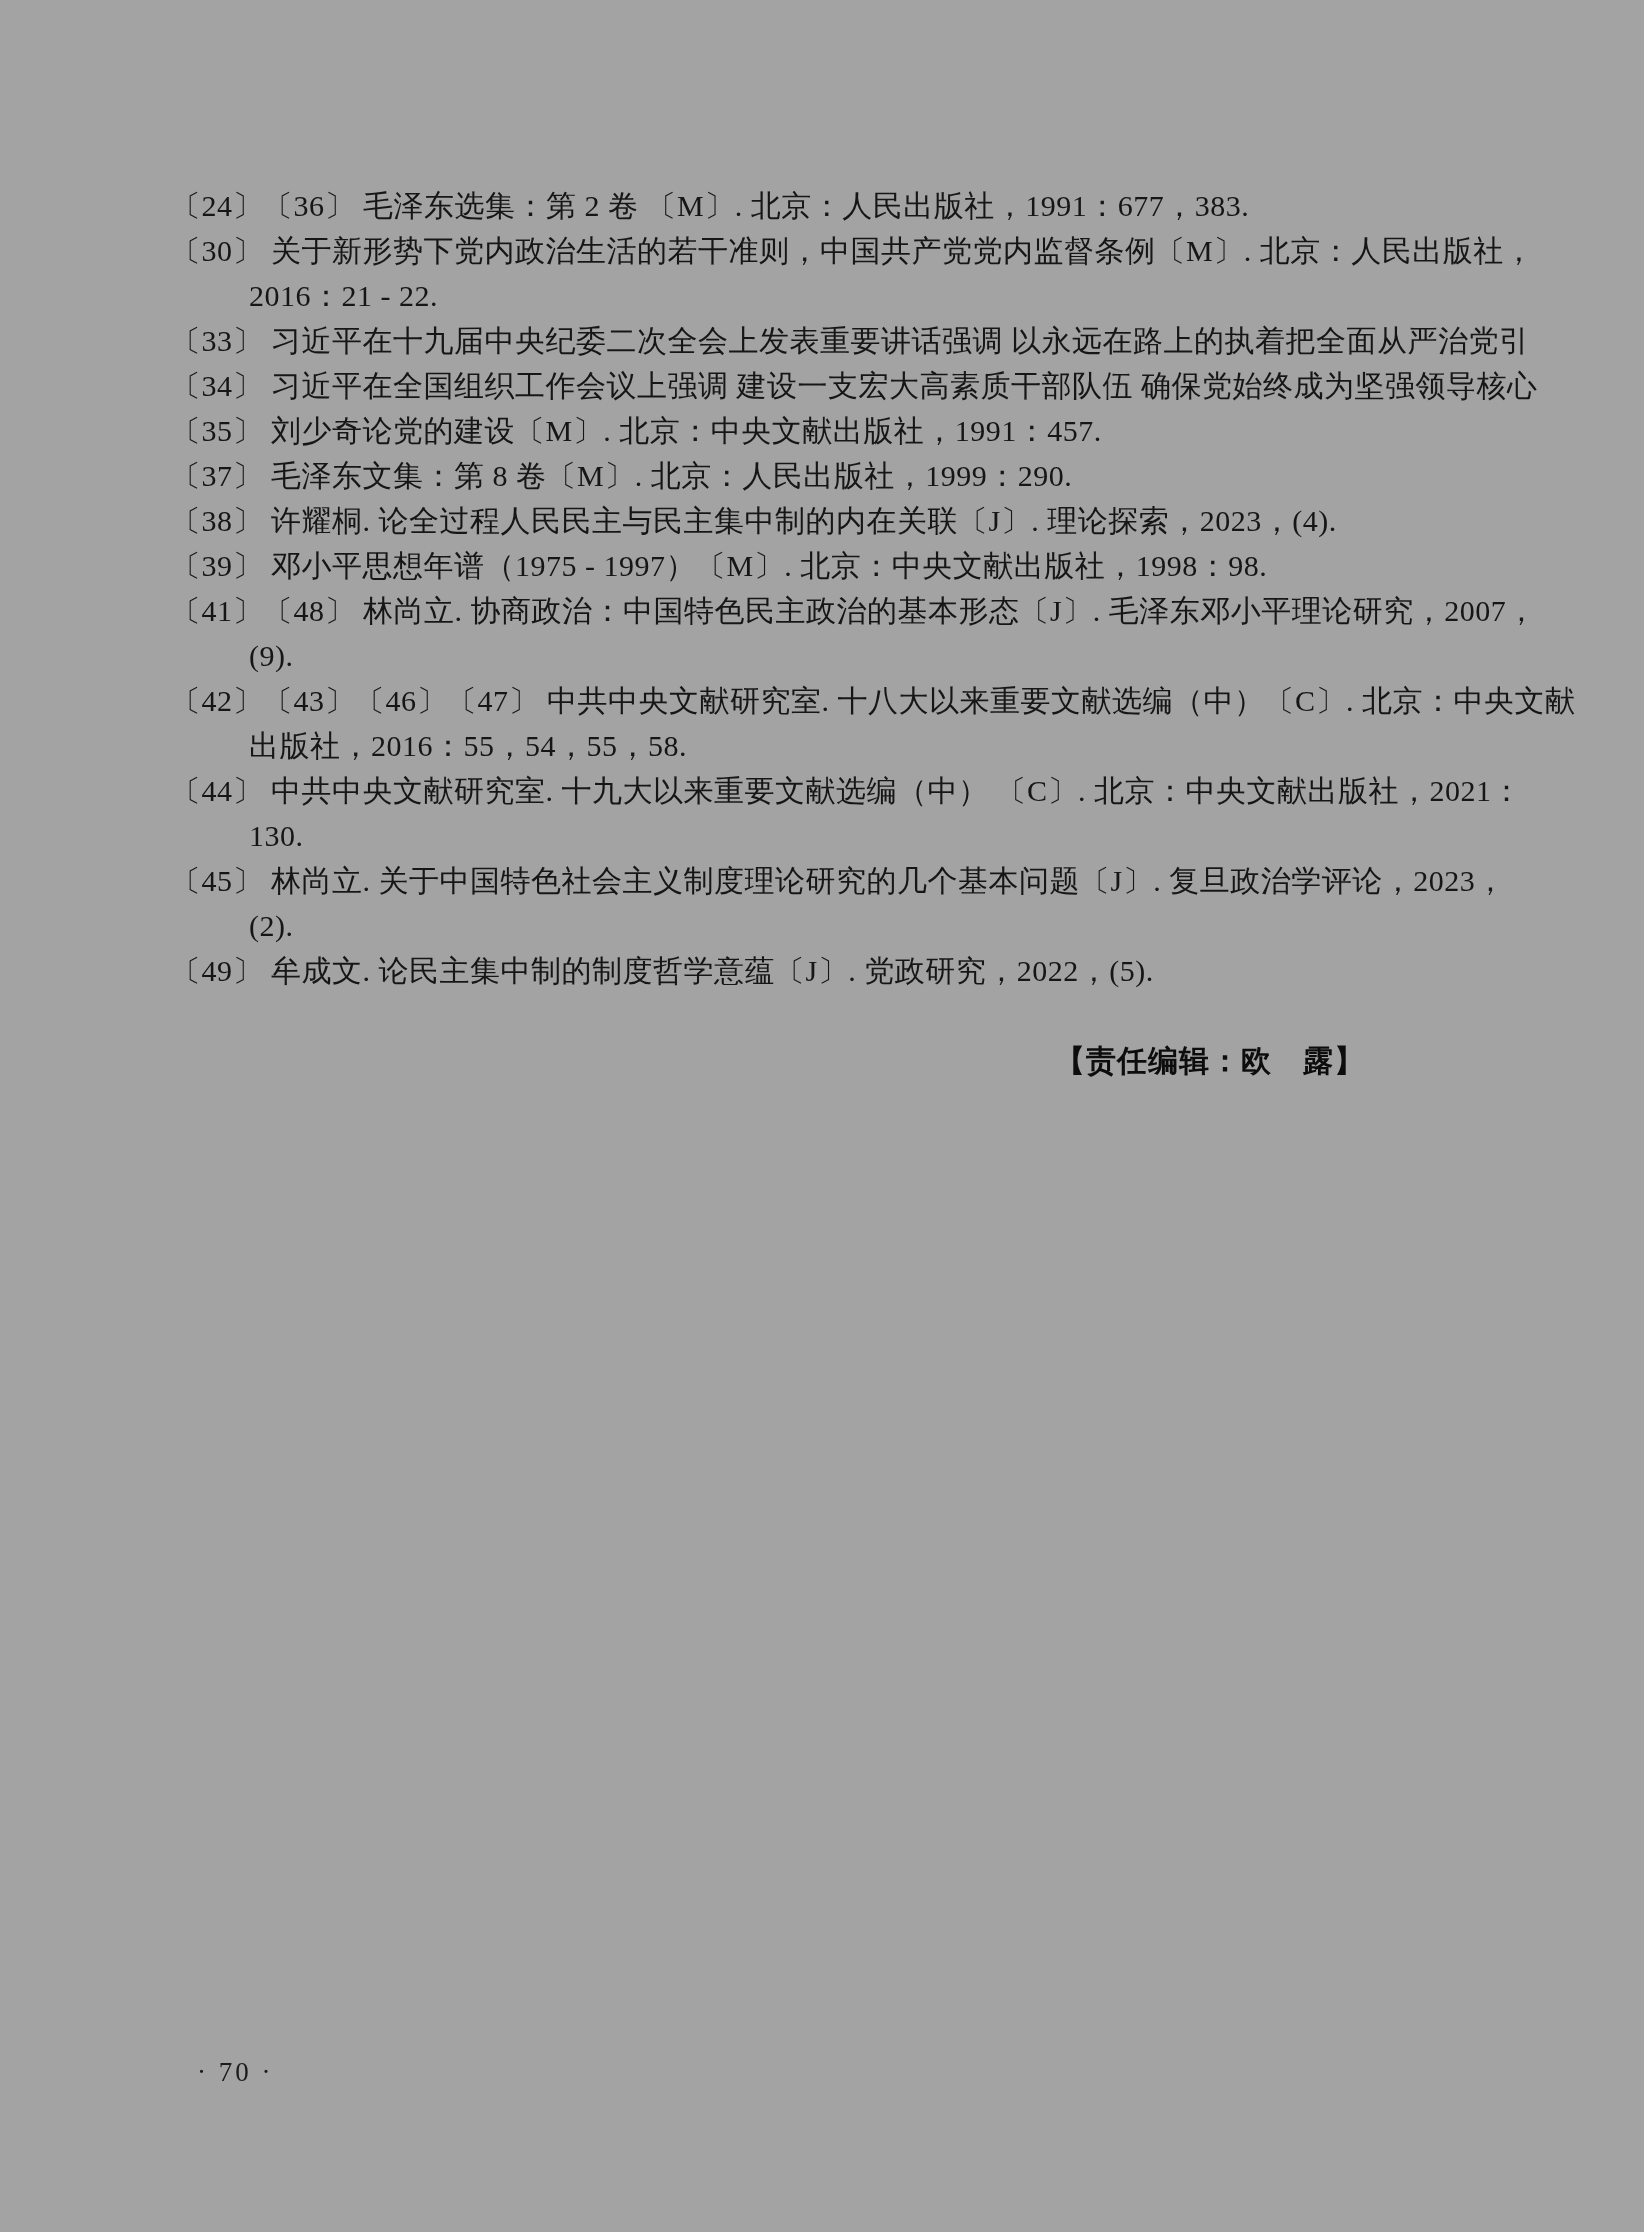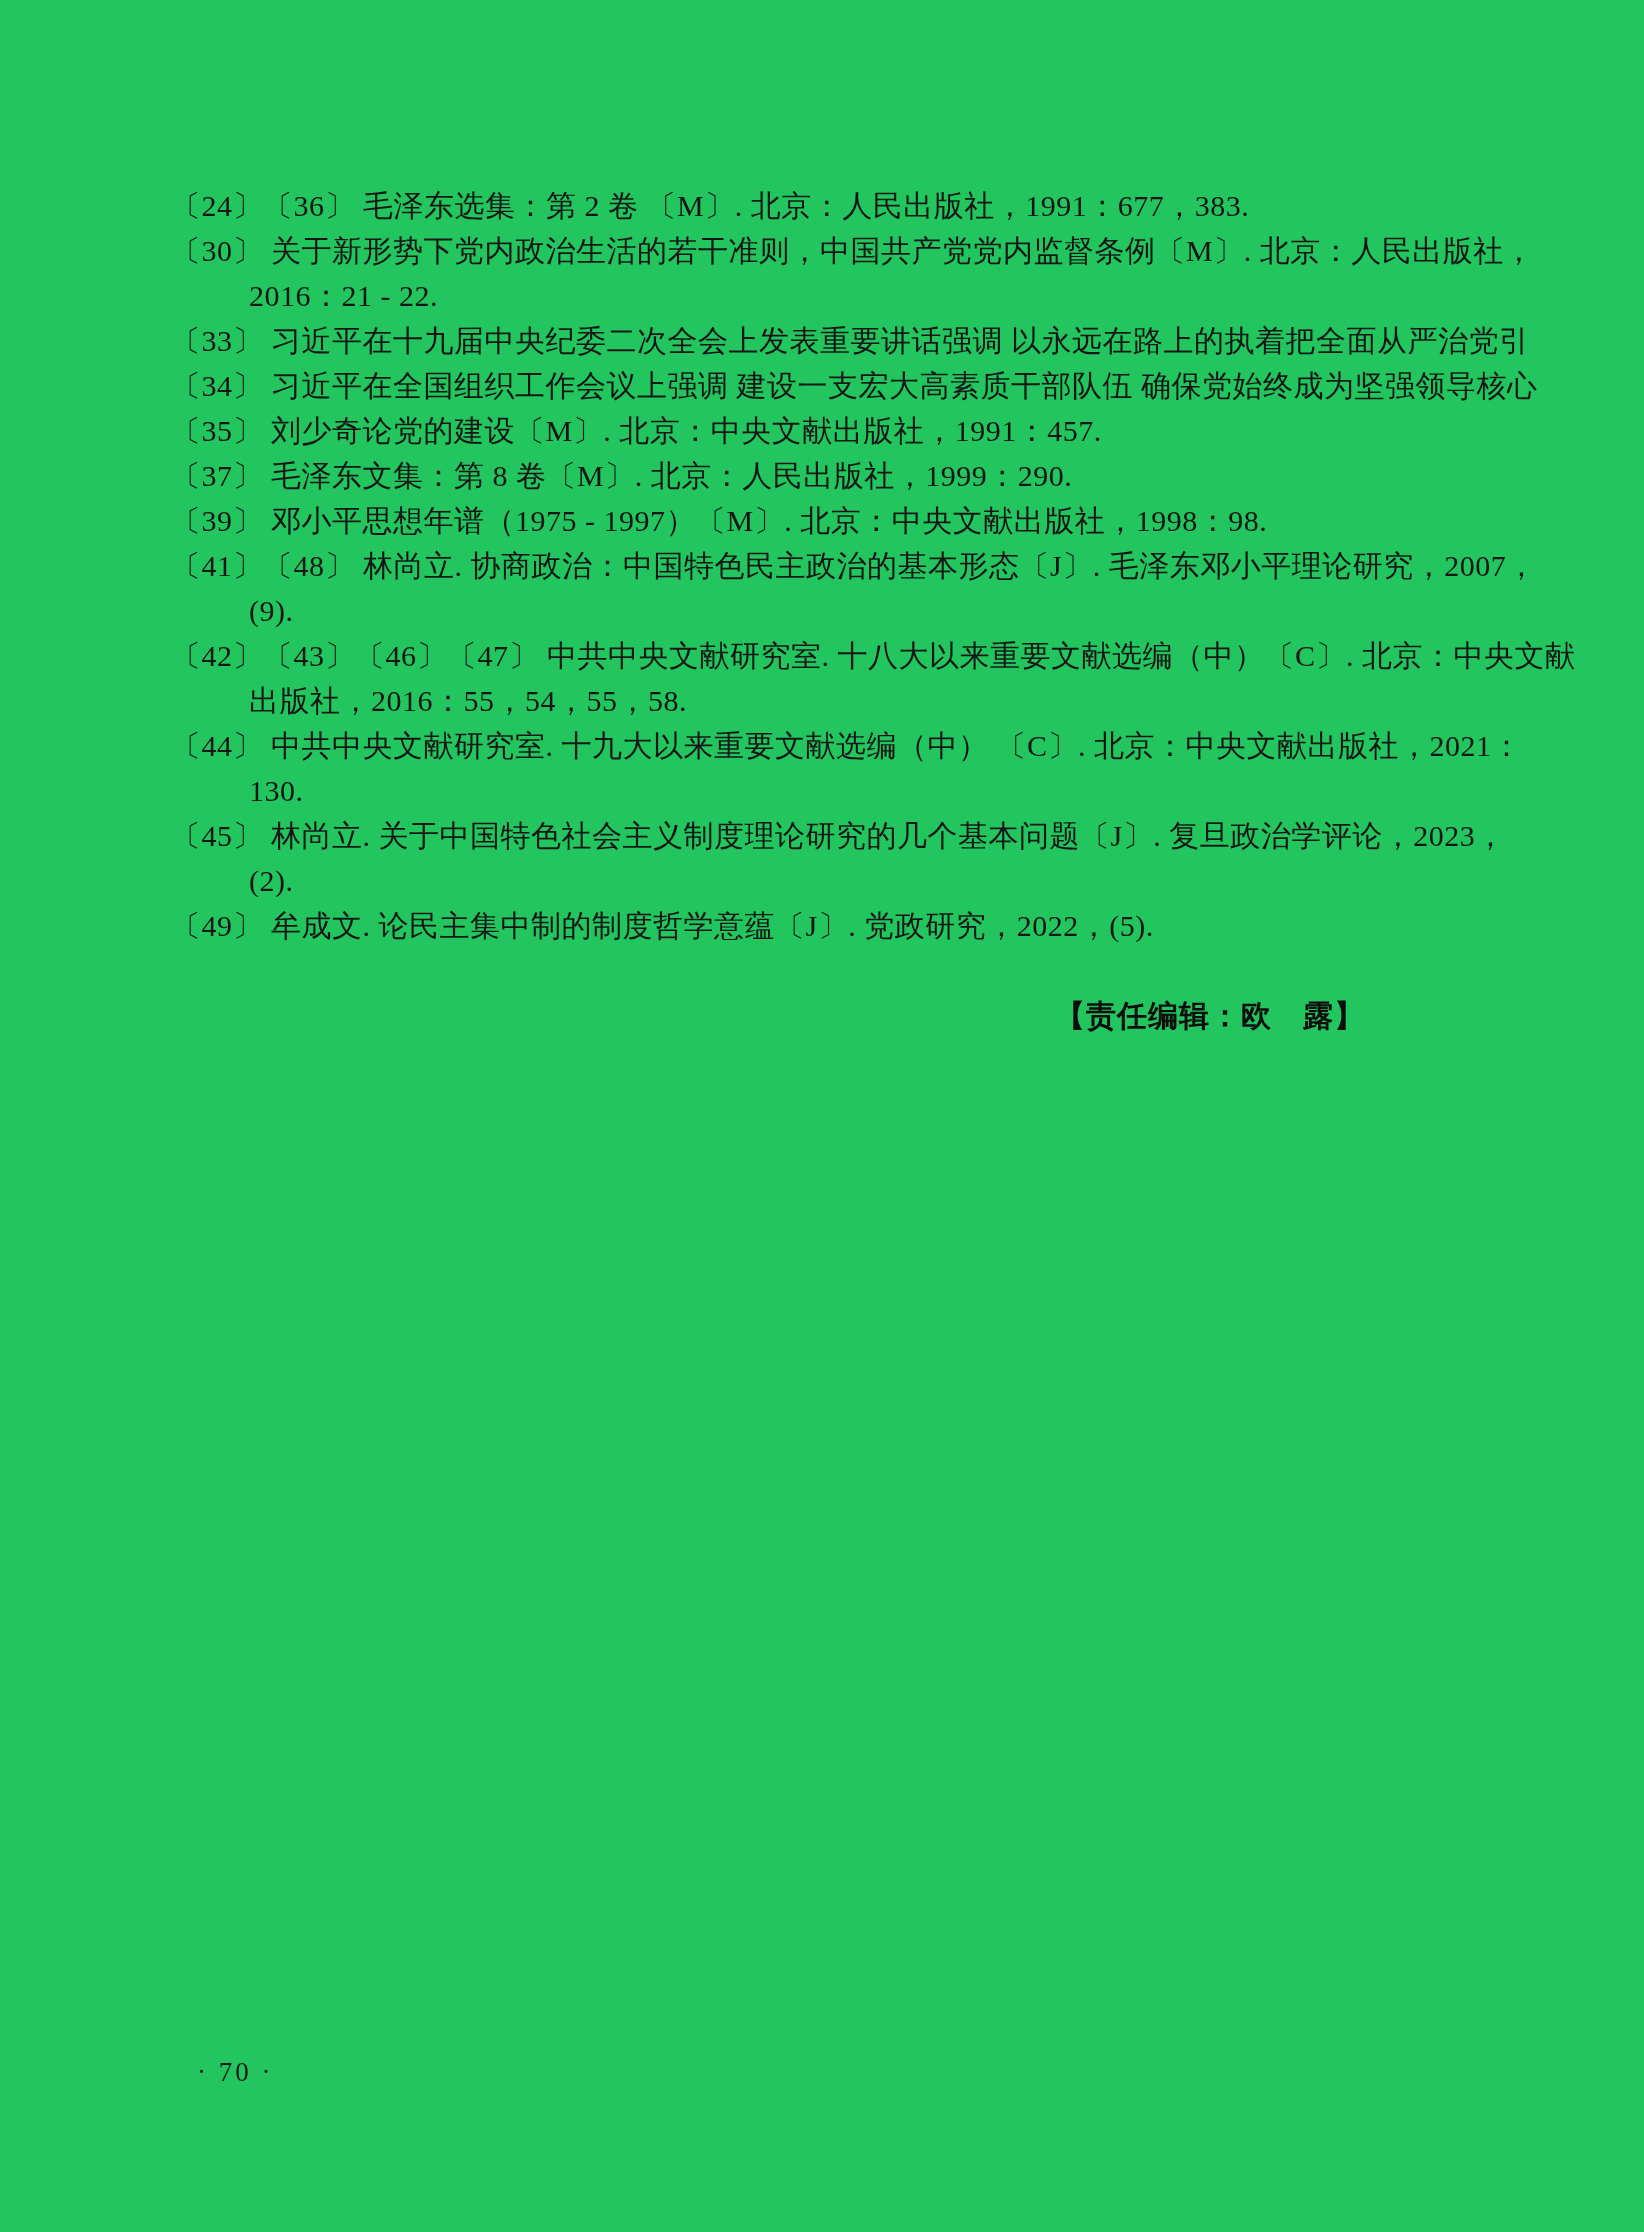--- a/index.html
+++ b/index.html
@@ -2,21 +2,21 @@
 <html><head>
 <meta charset="utf-8">
 <style>
   * { margin: 0; padding: 0; box-sizing: border-box; }
   html, body { background: #e8e8e8; }
   .page {
     position: relative;
     width: 1645px;
     height: 2233px;
     margin: 0 auto;
-    background: #22c55e;
+    background: #a3a3a3;
     color: #161616;
     font-family: "Liberation Serif", "DejaVu Serif", serif;
     overflow: hidden;
   }
   .content {
     position: absolute;
     left: 171px;
     top: 183px;
     width: 1305px;
   }
@@ -57,20 +57,21 @@
 
 <div class="page">
   <main class="content">
     <div class="ref-line">〔24〕〔36〕 毛泽东选集：第 2 卷 〔M〕. 北京：人民出版社，1991：677，383.</div>
     <div class="ref-line">〔30〕 关于新形势下党内政治生活的若干准则，中国共产党党内监督条例〔M〕. 北京：人民出版社，</div>
     <div class="ref-line cont">2016：21 - 22.</div>
     <div class="ref-line">〔33〕 习近平在十九届中央纪委二次全会上发表重要讲话强调 以永远在路上的执着把全面从严治党引</div>
     <div class="ref-line">〔34〕 习近平在全国组织工作会议上强调 建设一支宏大高素质干部队伍 确保党始终成为坚强领导核心</div>
     <div class="ref-line">〔35〕 刘少奇论党的建设〔M〕. 北京：中央文献出版社，1991：457.</div>
     <div class="ref-line">〔37〕 毛泽东文集：第 8 卷〔M〕. 北京：人民出版社，1999：290.</div>
+    <div class="ref-line">〔38〕 许耀桐. 论全过程人民民主与民主集中制的内在关联〔J〕. 理论探索，2023，(4).</div>
     <div class="ref-line">〔39〕 邓小平思想年谱（1975 - 1997）〔M〕. 北京：中央文献出版社，1998：98.</div>
     <div class="ref-line">〔41〕〔48〕 林尚立. 协商政治：中国特色民主政治的基本形态〔J〕. 毛泽东邓小平理论研究，2007，</div>
     <div class="ref-line cont">(9).</div>
     <div class="ref-line">〔42〕〔43〕〔46〕〔47〕 中共中央文献研究室. 十八大以来重要文献选编（中）〔C〕. 北京：中央文献</div>
     <div class="ref-line cont">出版社，2016：55，54，55，58.</div>
     <div class="ref-line">〔44〕 中共中央文献研究室. 十九大以来重要文献选编（中） 〔C〕. 北京：中央文献出版社，2021：</div>
     <div class="ref-line cont">130.</div>
     <div class="ref-line">〔45〕 林尚立. 关于中国特色社会主义制度理论研究的几个基本问题〔J〕. 复旦政治学评论，2023，</div>
     <div class="ref-line cont">(2).</div>
     <div class="ref-line">〔49〕 牟成文. 论民主集中制的制度哲学意蕴〔J〕. 党政研究，2022，(5).</div>

